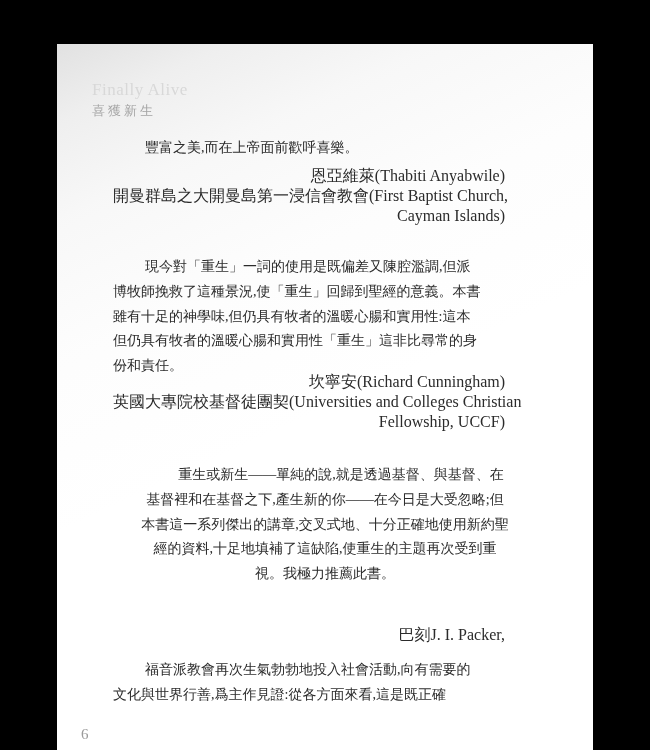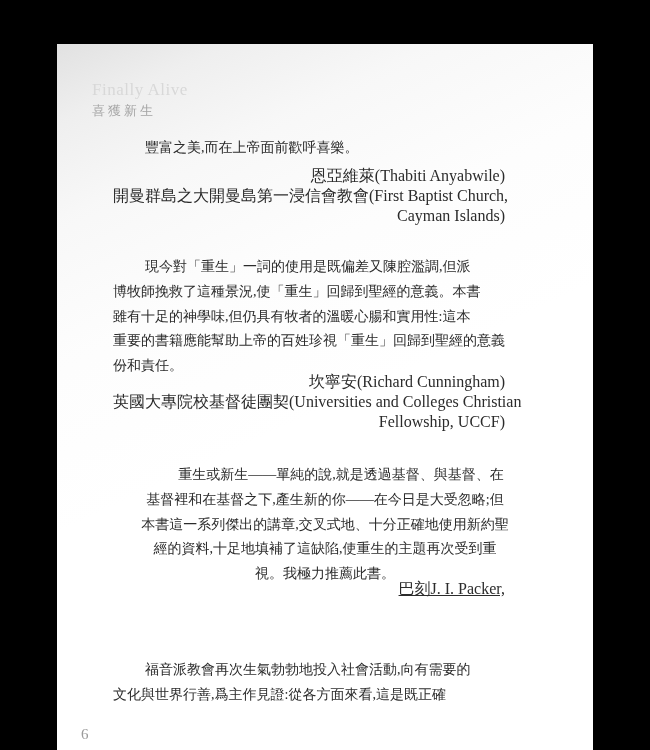--- a/index.html
+++ b/index.html
@@ -83,21 +83,21 @@
     line-height: 20px;
     color: #2b2b2b;
   }
   .attr .line { white-space: nowrap; }
 
   .quote-tail { position: absolute; top: 92px; }
   .attr-1     { top: 122px; }
   .para-2     { top: 211px; }
   .attr-2     { top: 328px; }
   .para-3     { top: 419px; text-align: center; }
-  .attr-3     { top: 535px; text-decoration: underline; }
+  .attr-3     { top: 581px; }
   .para-4     { top: 614px; }
 
   .page-num {
     position: absolute;
     left: 24px;
     top: 682px;
     font-size: 15px;
     color: #9a9a9a;
   }
 </style>
@@ -125,21 +125,21 @@
       <div class="attr attr-1">
         <div class="line">恩亞維萊(Thabiti Anyabwile)</div>
         <div class="line">開曼群島之大開曼島第一浸信會教會(First Baptist Church,</div>
         <div class="line">Cayman Islands)</div>
       </div>
 
       <div class="para para-2">
         <div class="line ind">現今對「重生」一詞的使用是既偏差又陳腔濫調,但派</div>
         <div class="line">博牧師挽救了這種景況,使「重生」回歸到聖經的意義。本書</div>
         <div class="line">雖有十足的神學味,但仍具有牧者的溫暖心腸和實用性:這本</div>
-        <div class="line">重要的書籍應能幫助上帝的百姓珍視「重生」回歸到聖經的意義</div>
+        <div class="line">但仍具有牧者的溫暖心腸和實用性「重生」這非比尋常的身</div>
         <div class="line">份和責任。</div>
       </div>
 
       <div class="attr attr-2">
         <div class="line">坎寧安(Richard Cunningham)</div>
         <div class="line">英國大專院校基督徒團契(Universities and Colleges Christian</div>
         <div class="line">Fellowship, UCCF)</div>
       </div>
 
       <div class="para para-3">

